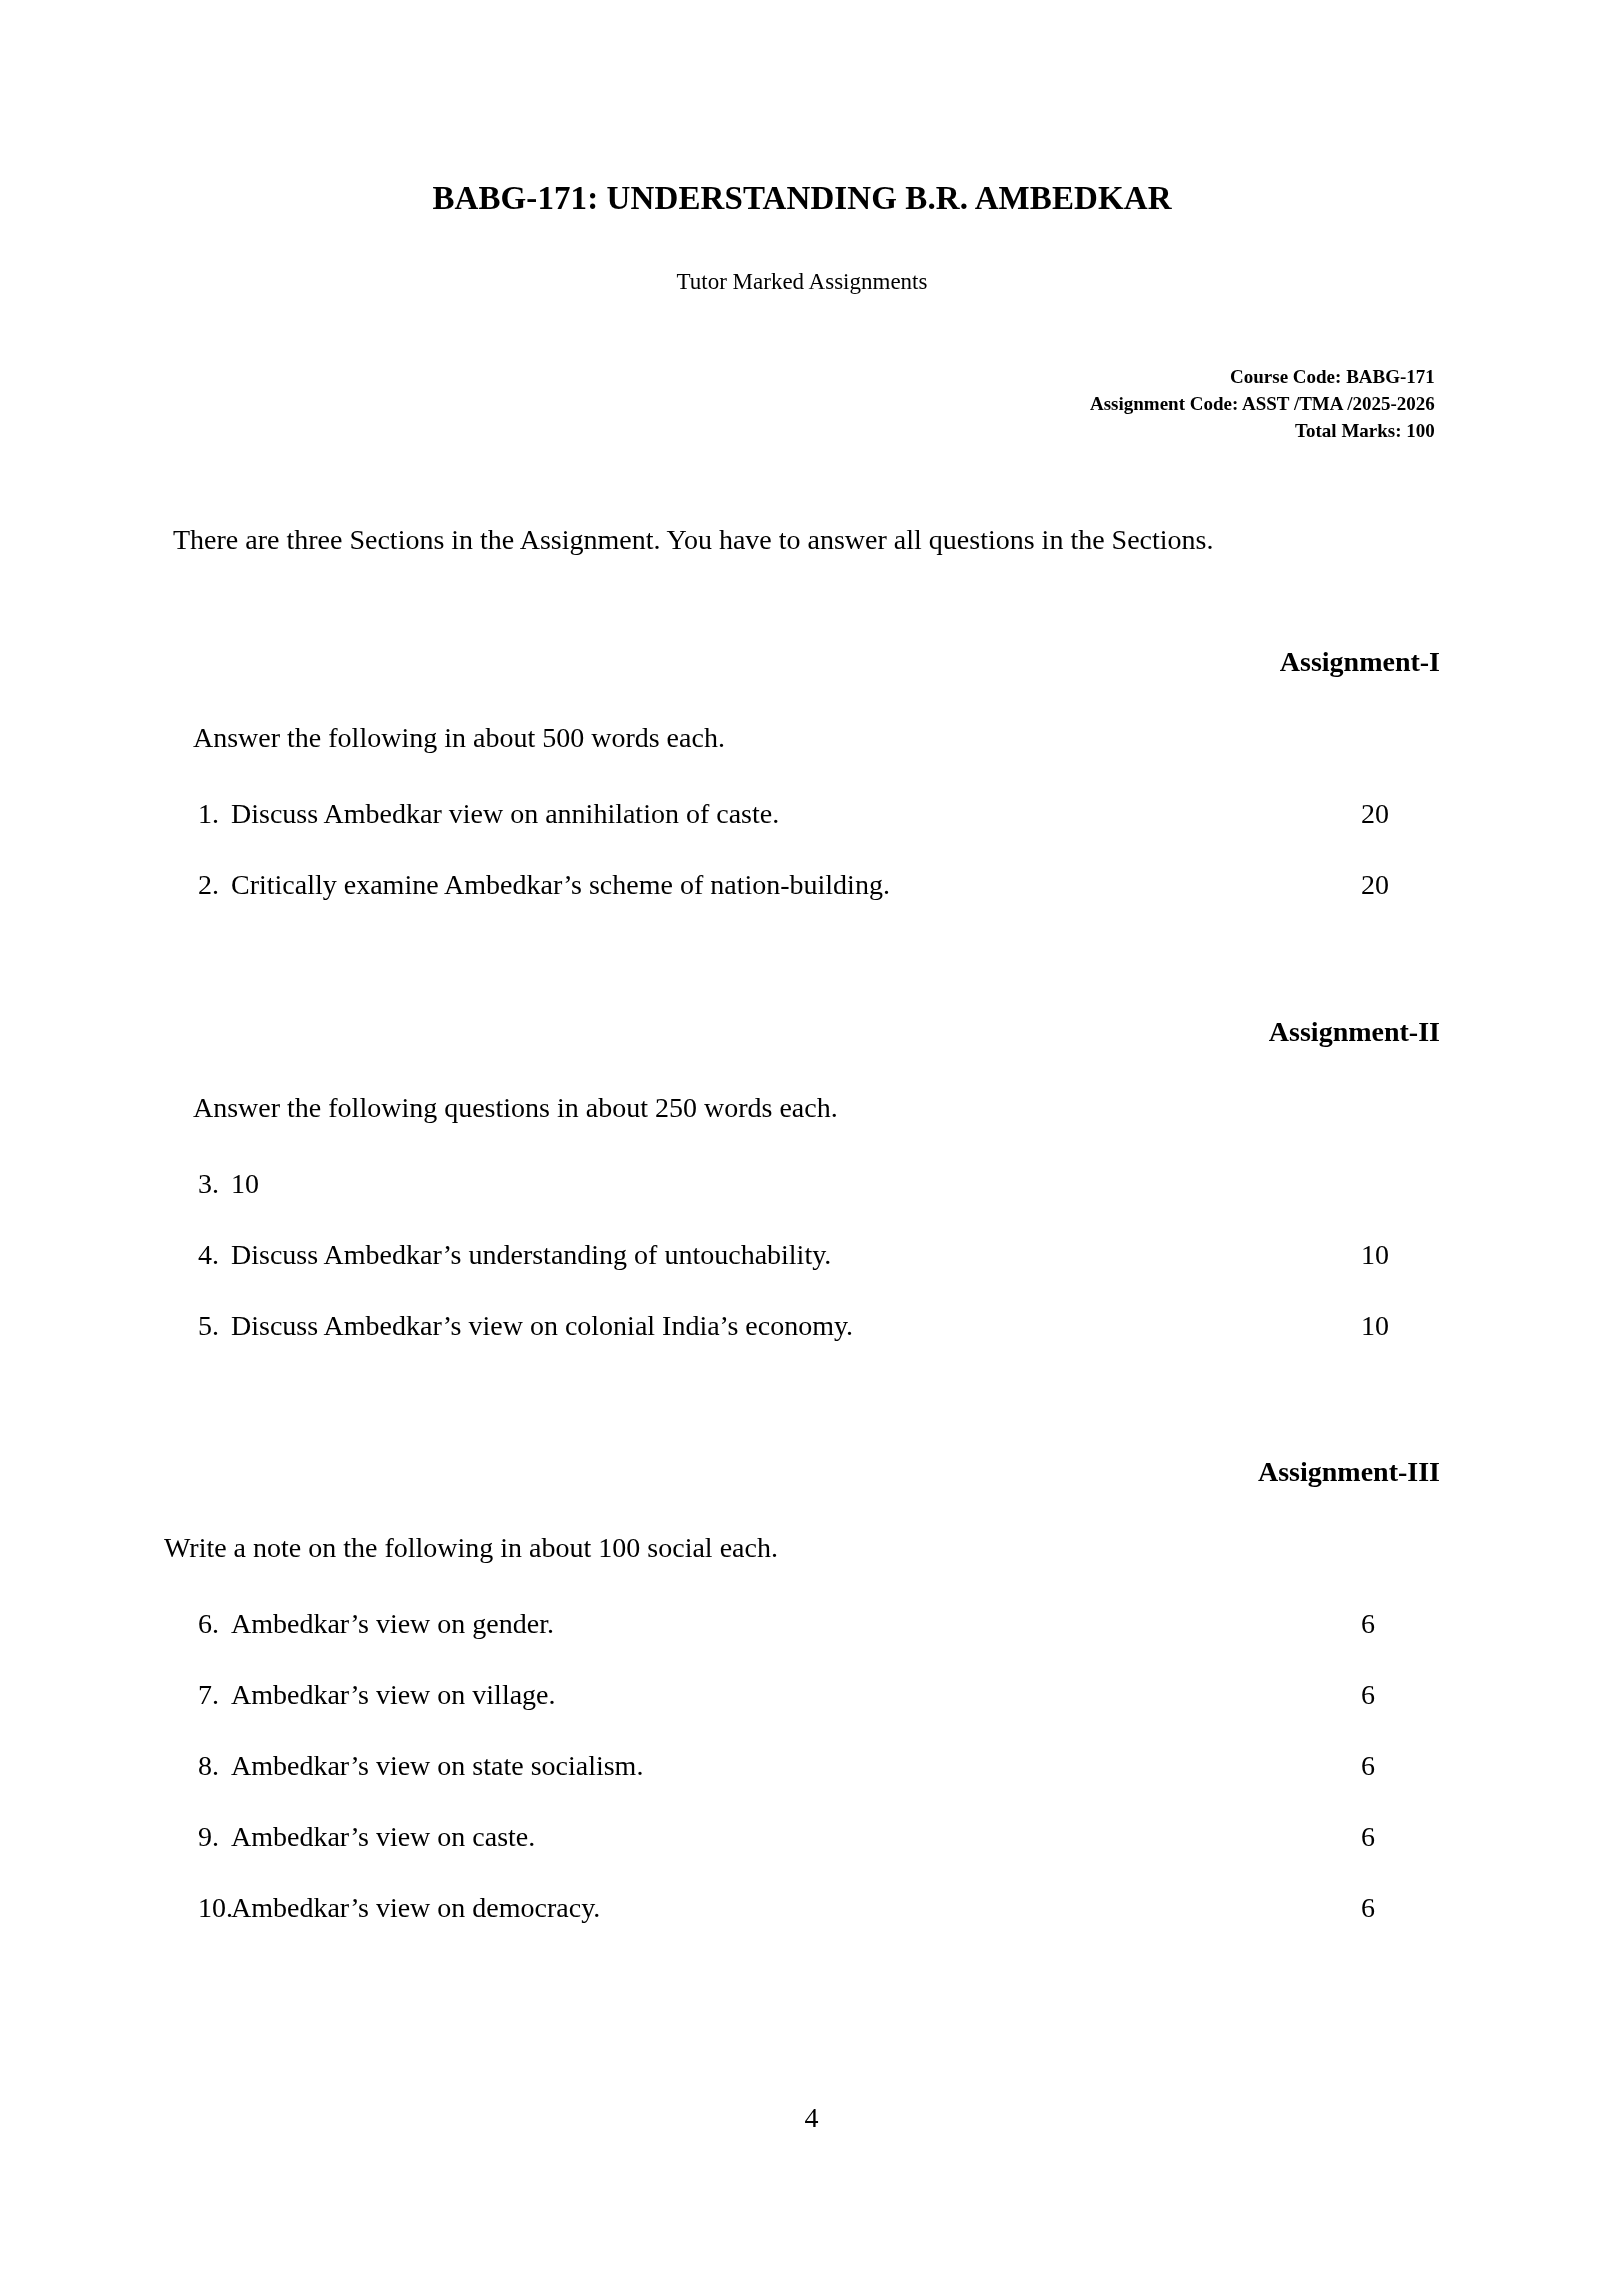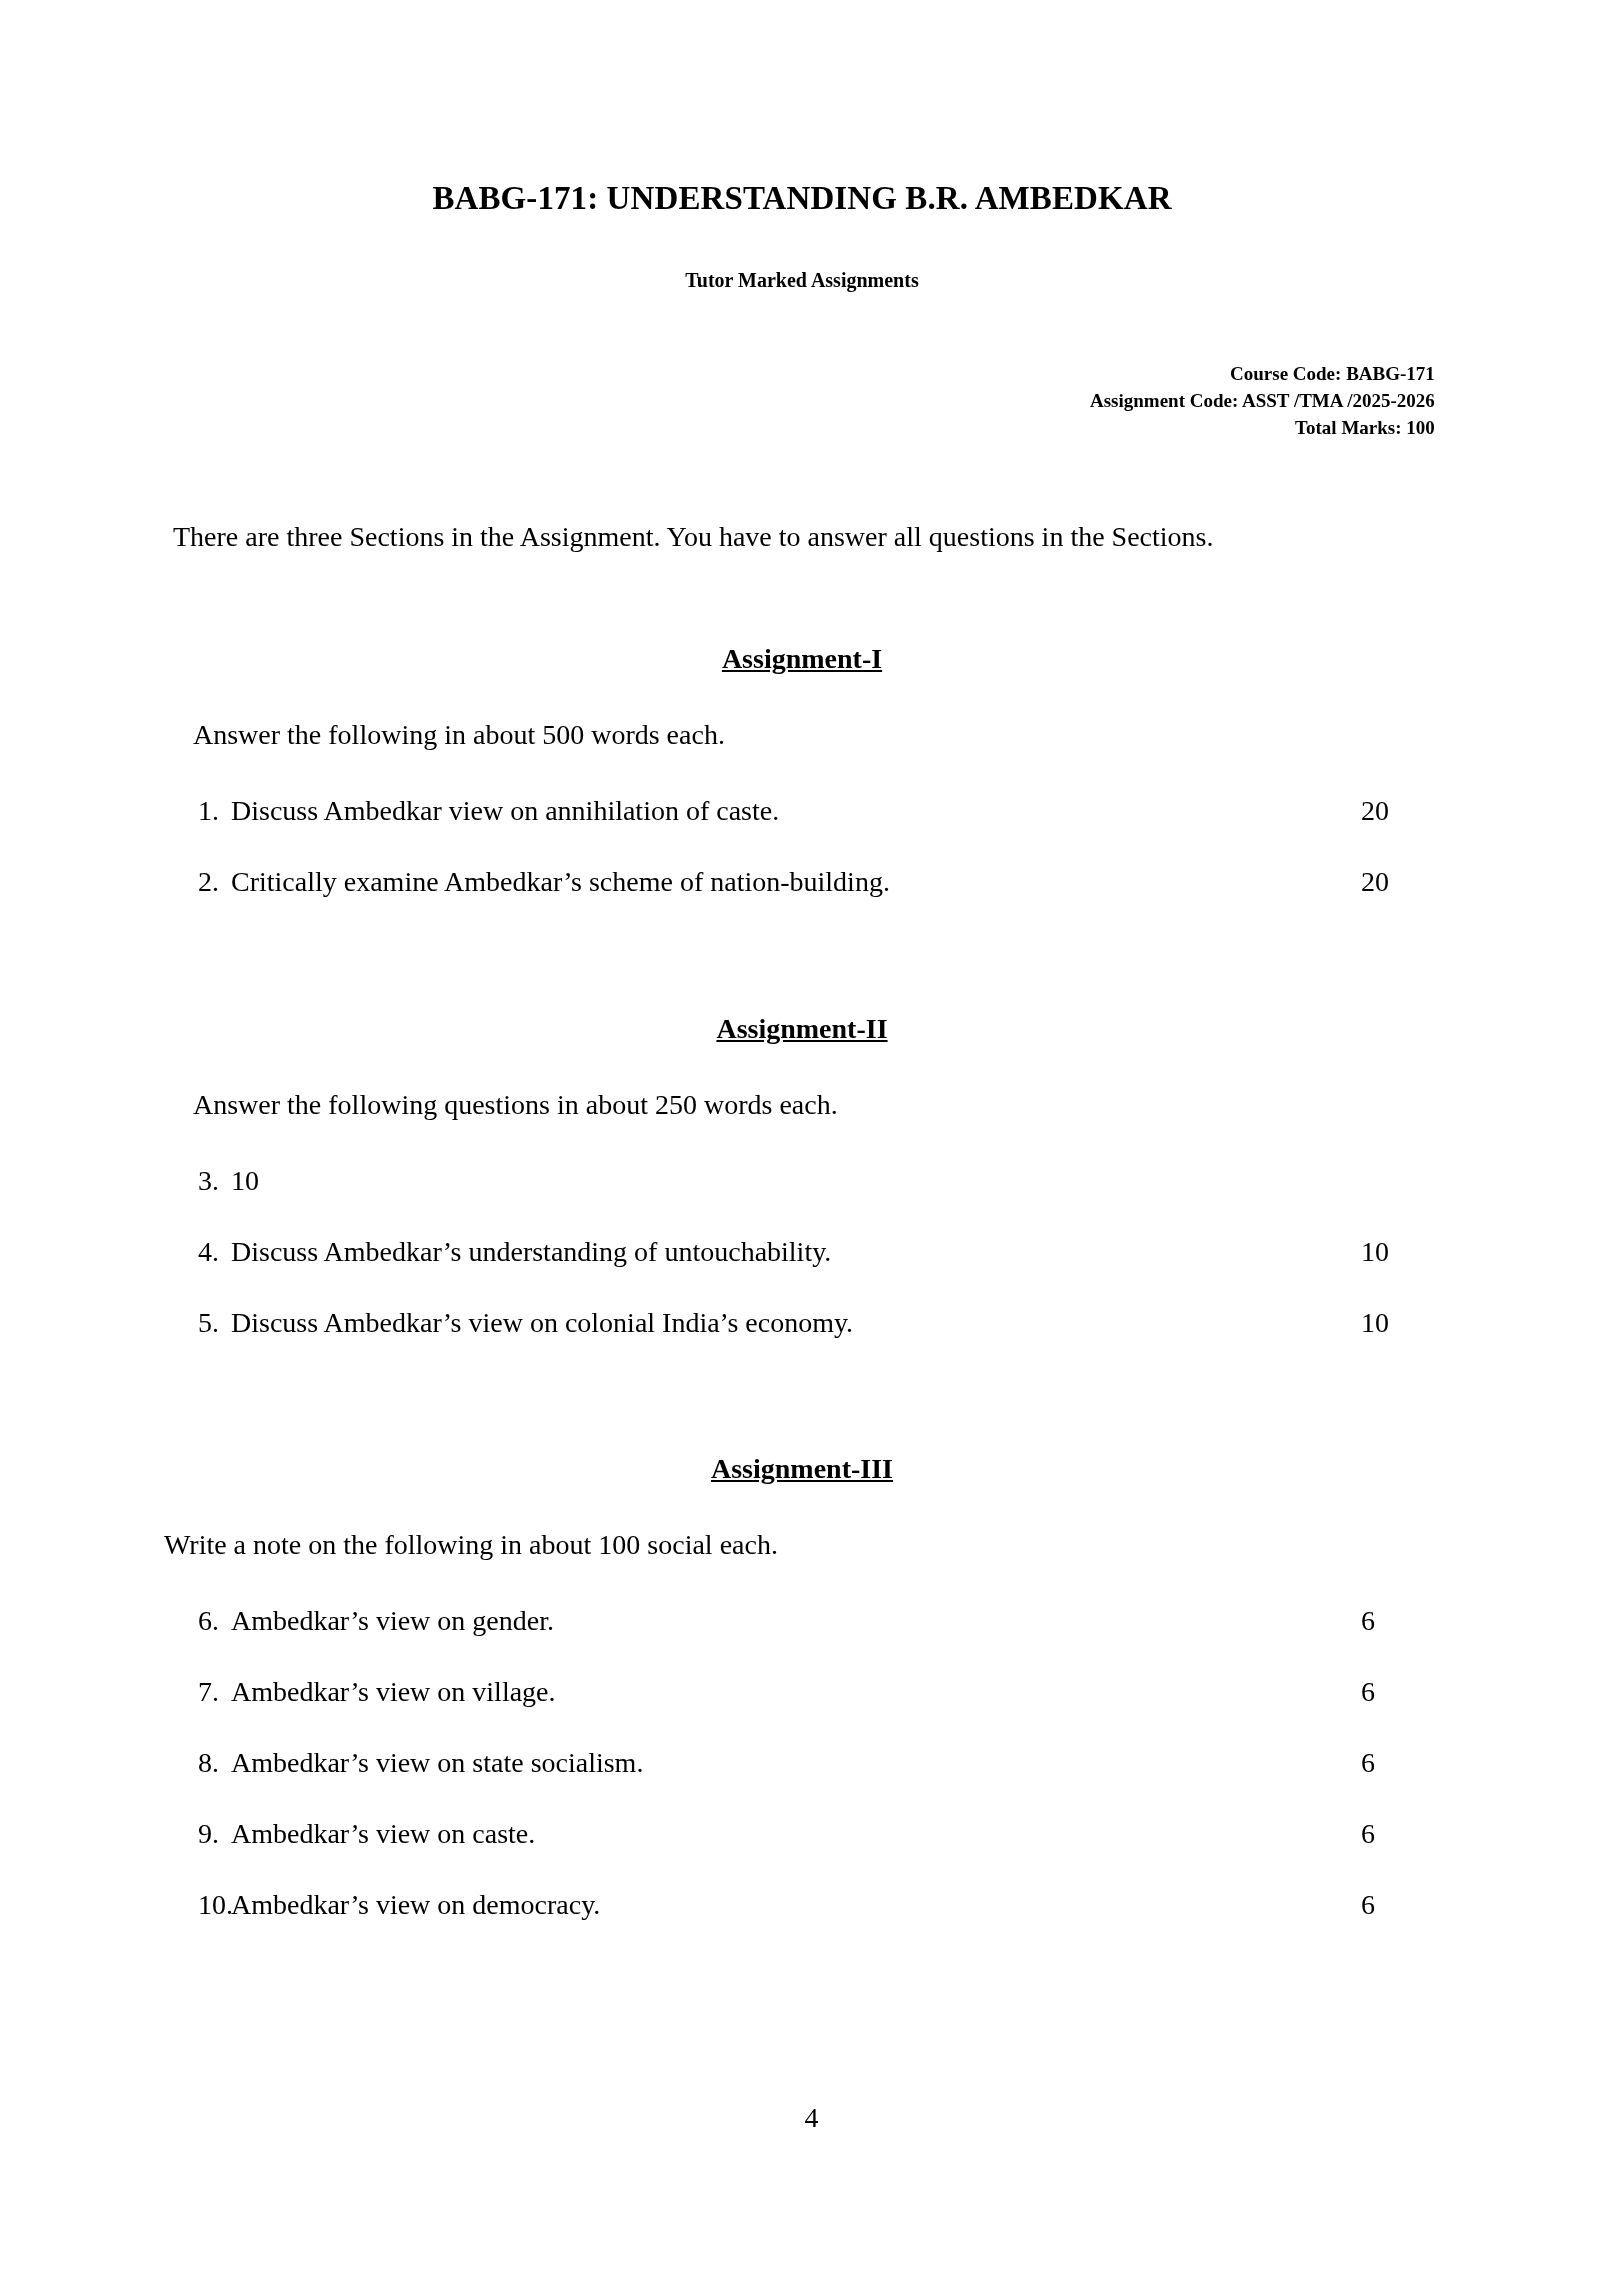--- a/index.html
+++ b/index.html
@@ -32,22 +32,22 @@
     text-align: center;
     font-size: 33px;
     font-weight: bold;
     letter-spacing: 0.1px;
     margin: 0;
     padding-top: 182px;
     line-height: 1.0;
   }
   .doc-subtitle {
     text-align: center;
-    font-size: 20px;
-    font-weight: bold;
+    font-size: 23px;
+    font-weight: normal;
     margin: 0;
     padding-top: 55px;
     line-height: 1.0;
   }
 
   .code-block {
     text-align: right;
     font-size: 19px;
     font-weight: bold;
     line-height: 1.42;
@@ -61,26 +61,25 @@
     font-size: 28px;
     margin: 9px;
     padding-top: 72px;
     padding-left: 0px;
     line-height: 1.0;
     white-space: nowrap;
   }
 
   
   .section-head {
-    text-align: center;
+    text-align: right;
     font-size: 28px;
     font-weight: bold;
     line-height: 1.0;
     margin: 0;
-    text-decoration: underline;
   }
   .section-instr {
     font-size: 28px;
     font-weight: normal;
     line-height: 1.0;
     margin: 0;
   }
   .indent-1 { padding-left: 29px; }
   .indent-0 { padding-left: 0px; }
 

